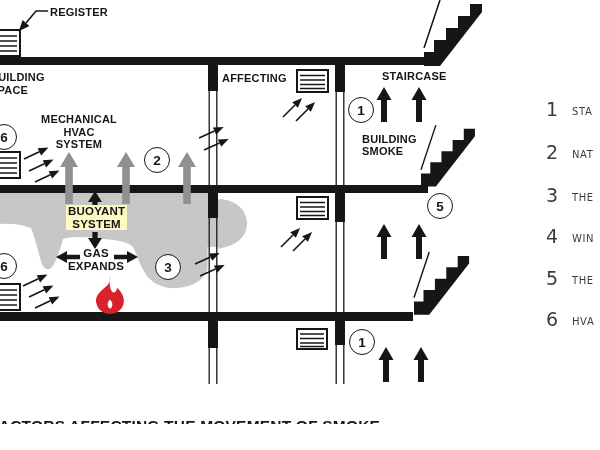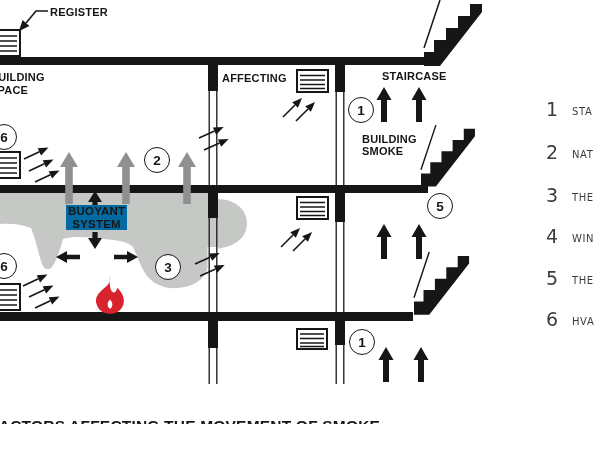--- a/index.html
+++ b/index.html
@@ -13,21 +13,21 @@
   .thin{stroke:var(--ink);stroke-width:1.6px;fill:none;}
   .lkline{stroke:var(--ink);stroke-width:1.6px;}
   .regbox{fill:#fff;stroke:var(--ink);stroke-width:2px;}
   .regline{stroke:var(--ink);stroke-width:1.5px;}
   .white{fill:#fff;}
   .flameo{fill:var(--flame-red);}
   .rail{stroke:var(--ink);stroke-width:1.5px;fill:none;}
   .lbl{position:absolute;font-weight:bold;color:var(--ink);font-size:11px;
        line-height:12.5px;letter-spacing:.2px;white-space:nowrap;}
   .ctr{text-align:center;}
-  .whitebg{background:#0369a1;padding:0 2px;}
+  .whitebg{background:#fef9c3;padding:0 2px;}
   .callout{position:absolute;width:26px;height:26px;border:1.8px solid var(--ink);
            border-radius:50%;background:#fff;box-sizing:border-box;display:flex;
            align-items:center;justify-content:center;font-weight:bold;font-size:13.5px;
            color:var(--ink);}
   .legend-row{position:absolute;left:544px;display:flex;align-items:center;
               color:var(--legend-text);font-family:"DejaVu Sans",sans-serif;}
   .legend-num{font-size:19px;width:16px;text-align:center;}
   .legend-label{font-size:10px;letter-spacing:.6px;margin-left:12px;margin-top:4px;}
   .title{position:absolute;left:-10px;top:417px;font-weight:bold;font-size:15.5px;
          letter-spacing:.2px;color:var(--ink);white-space:nowrap;}
@@ -237,35 +237,44 @@
     </g>
   </svg>
 
   <div class="lbl" style="left:50px;top:6px;">REGISTER</div>
 
   <div class="lbl" style="left:-10px;top:71px;">
     <div>BUILDING</div>
     <div>SPACE</div>
   </div>
 
+  <div class="lbl ctr" style="left:36px;top:113px;width:86px;">
+    <div>MECHANICAL</div>
+    <div>HVAC</div>
+    <div>SYSTEM</div>
+  </div>
 
   <div class="lbl" style="left:222px;top:72px;">AFFECTING</div>
 
   <div class="lbl" style="left:382px;top:70px;">STAIRCASE</div>
 
   <div class="lbl" style="left:362px;top:134px;line-height:11.5px;">
     <div>BUILDING</div>
     <div>SMOKE</div>
   </div>
 
   <div class="lbl ctr whitebg" style="left:66px;top:205px;font-size:11.5px;line-height:12.5px;">
     <div>BUOYANT</div>
     <div>SYSTEM</div>
   </div>
 
+  <div class="lbl ctr" style="left:64px;top:247px;width:64px;font-size:11.5px;line-height:12.5px;">
+    <div>GAS</div>
+    <div>EXPANDS</div>
+  </div>
 
   <div class="callout" style="left:348px;top:97px;">1</div>
   <div class="callout" style="left:144px;top:147px;">2</div>
   <div class="callout" style="left:155px;top:254px;">3</div>
   <div class="callout" style="left:427px;top:193px;">5</div>
   <div class="callout" style="left:-9px;top:124px;">6</div>
   <div class="callout" style="left:-9px;top:253px;">6</div>
   <div class="callout" style="left:349px;top:329px;">1</div>
 
   <div>

